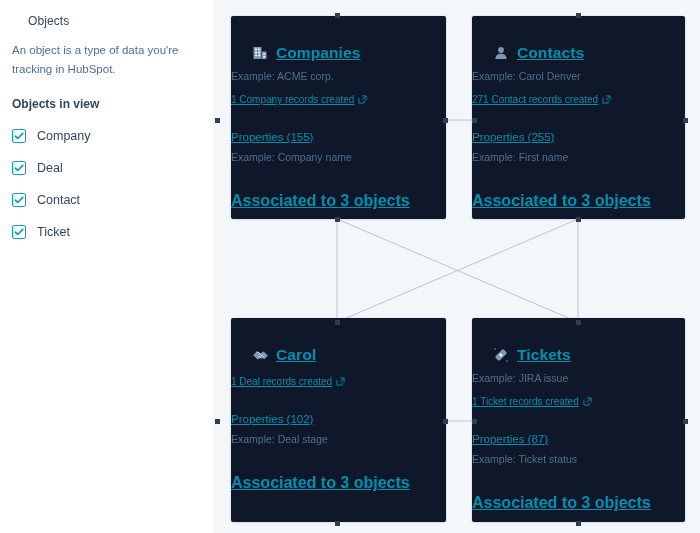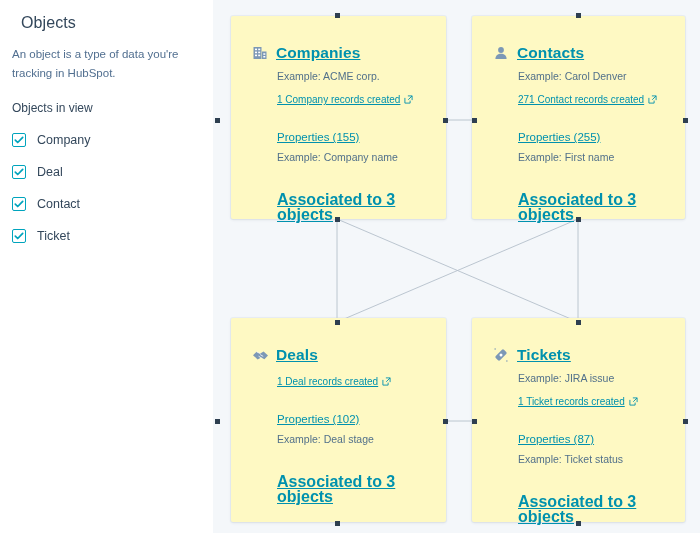--- a/index.html
+++ b/index.html
@@ -21,36 +21,36 @@
     position: absolute;
     left: 0; top: 0;
     width: 213px;
     height: 533px;
     background: #ffffff;
     box-sizing: border-box;
     padding: 12px 14px 0 12px;
     z-index: 5;
   }
   #sidebar-title {
-    font-size: 16px;
+    font-size: 12px;
     font-weight: 400;
     color: #33475b;
     letter-spacing: .1px;
-    margin: 2px 0 13px 9px;
+    margin: 2px 0 13px 16px;
   }
   #sidebar-desc {
     font-size: 11.5px;
     line-height: 19px;
     color: #516f90;
     margin: 0 0 18px 0;
     max-width: 192px;
   }
   #sidebar-subtitle {
     font-size: 12px;
-    font-weight: normal;
+    font-weight: bold;
     color: #33475b;
     margin: 0 0 14px 0;
   }
   .check-row {
     display: flex;
     align-items: center;
     height: 22px;
     margin-bottom: 10px;
   }
   .checkbox {
@@ -83,21 +83,21 @@
   }
   #edges {
     position: absolute;
     left: 0; top: 0;
     width: 487px; height: 533px;
     pointer-events: none;
   }
 
   .card {
     position: absolute;
-    background: #fef9c3;
+    background: #0f172a;
     border-radius: 2px;
     box-shadow: 0 1px 3px rgba(45,62,80,.10), 0 0 0 1px rgba(203,214,226,.25);
     box-sizing: border-box;
     z-index: 3;
   }
   .card-inner { padding: 28px 0 0 0; }
 
   .card-head {
     display: flex;
     align-items: center;
@@ -115,21 +115,21 @@
   .obj-icon svg { display:block; }
   .card-title {
     font-size: 15.5px;
     font-weight: bold;
     color: #0091ae;
     text-decoration: underline;
     letter-spacing: .1px;
     line-height: 1.1;
   }
 
-  .card-body { padding-left: 46px; }
+  .card-body { }
   .example-text {
     font-size: 10.5px;
     color: #51708a;
     margin: 0 0 5px 0;
     line-height: 15px;
   }
   .records-link {
     font-size: 10px;
     color: #0091ae;
     text-decoration: underline;
@@ -333,21 +333,21 @@
     <div class="card-inner">
       <div class="card-head">
         <span class="obj-icon">
           <svg width="17" height="17" viewBox="0 0 17 17">
             <path d="M1 8.2 L4.6 4.8 L8.3 6.6 L11.6 4.6 L16 8.4 L12.4 12.3 L9.2 10.4 L5.6 12.4 Z" fill="#7c98b6"></path>
             <path d="M4.6 4.8 L8.3 6.6" stroke="#ffffff" stroke-width=".8" fill="none"></path>
             <path d="M6.6 9.2 L9.6 11.1" stroke="#ffffff" stroke-width=".8" fill="none"></path>
             <path d="M8.2 7.6 L11.2 9.4" stroke="#ffffff" stroke-width=".8" fill="none"></path>
           </svg>
         </span>
-        <span class="card-title">Deals</span>
+        <span class="card-title">Carol</span>
       </div>
       <div class="card-body">
         <a class="records-link" href="#">
           <span>1 Deal records created</span>
           <span class="ext-icon">
             <svg width="9" height="9" viewBox="0 0 10 10">
               <path d="M1 3.2 V9 H6.8 V6.2" fill="none" stroke="#0091ae" stroke-width="1"></path>
               <path d="M4.3 1 H9 V5.7" fill="none" stroke="#0091ae" stroke-width="1"></path>
               <path d="M9 1 L4.7 5.3" fill="none" stroke="#0091ae" stroke-width="1"></path>
             </svg>

